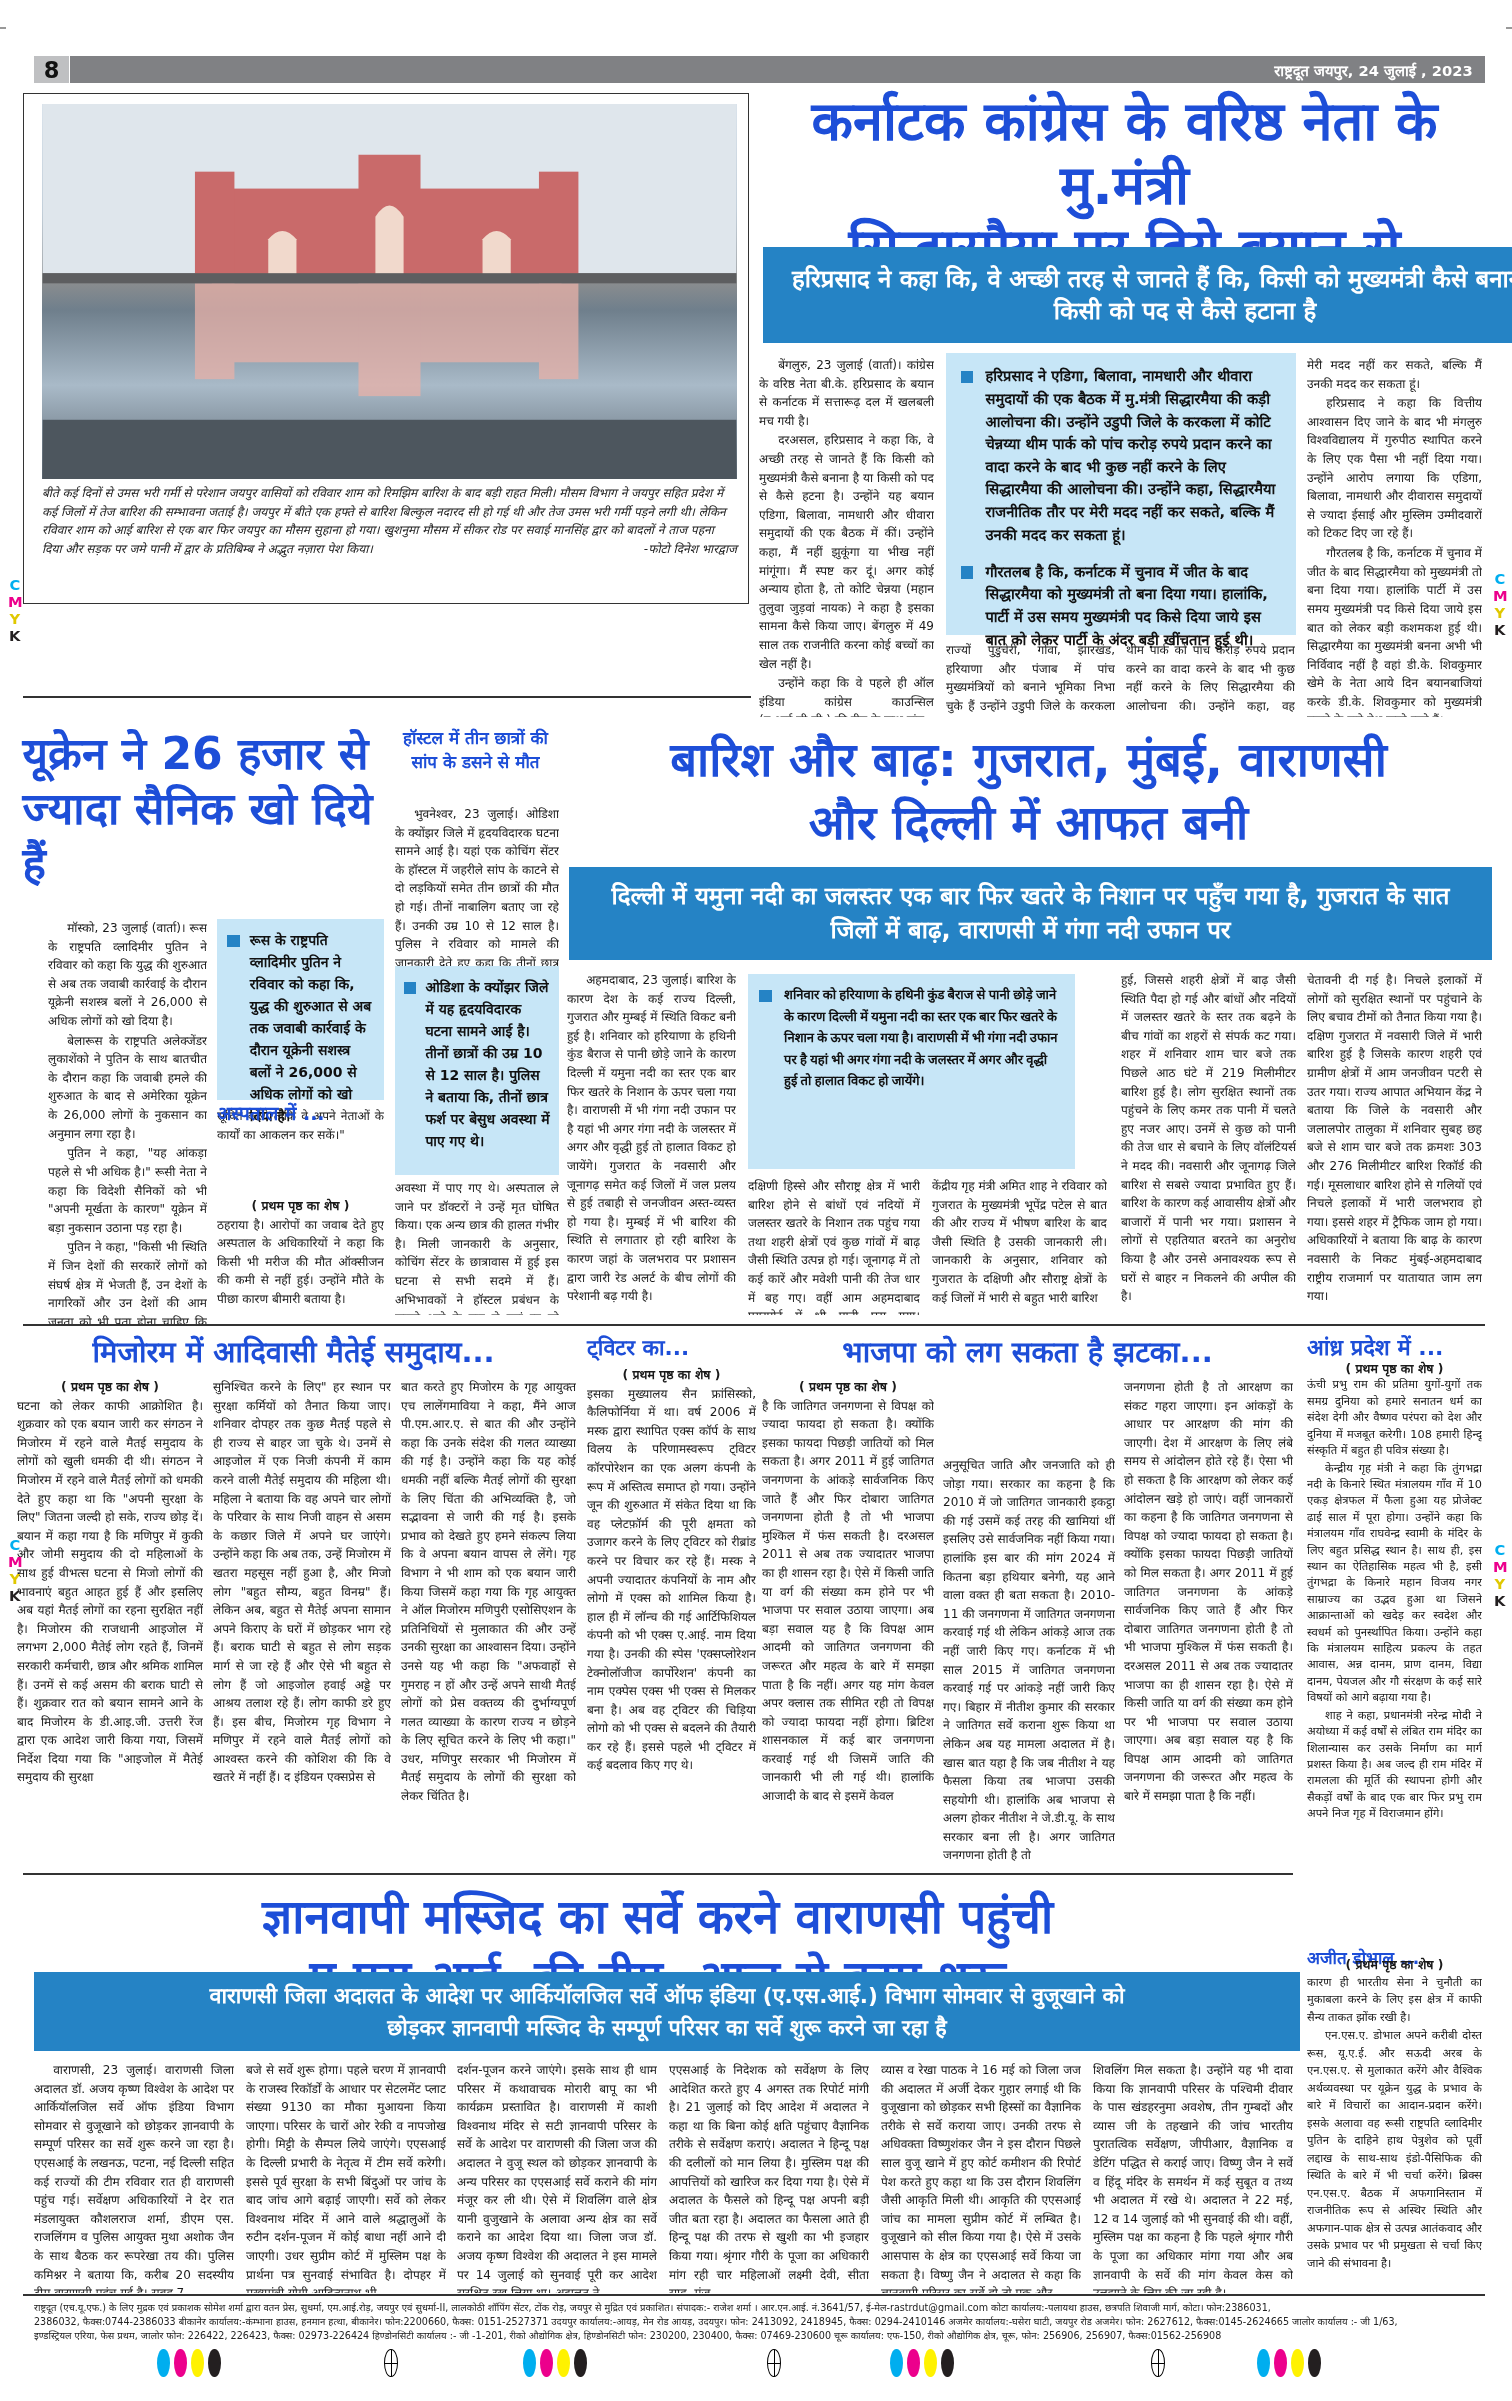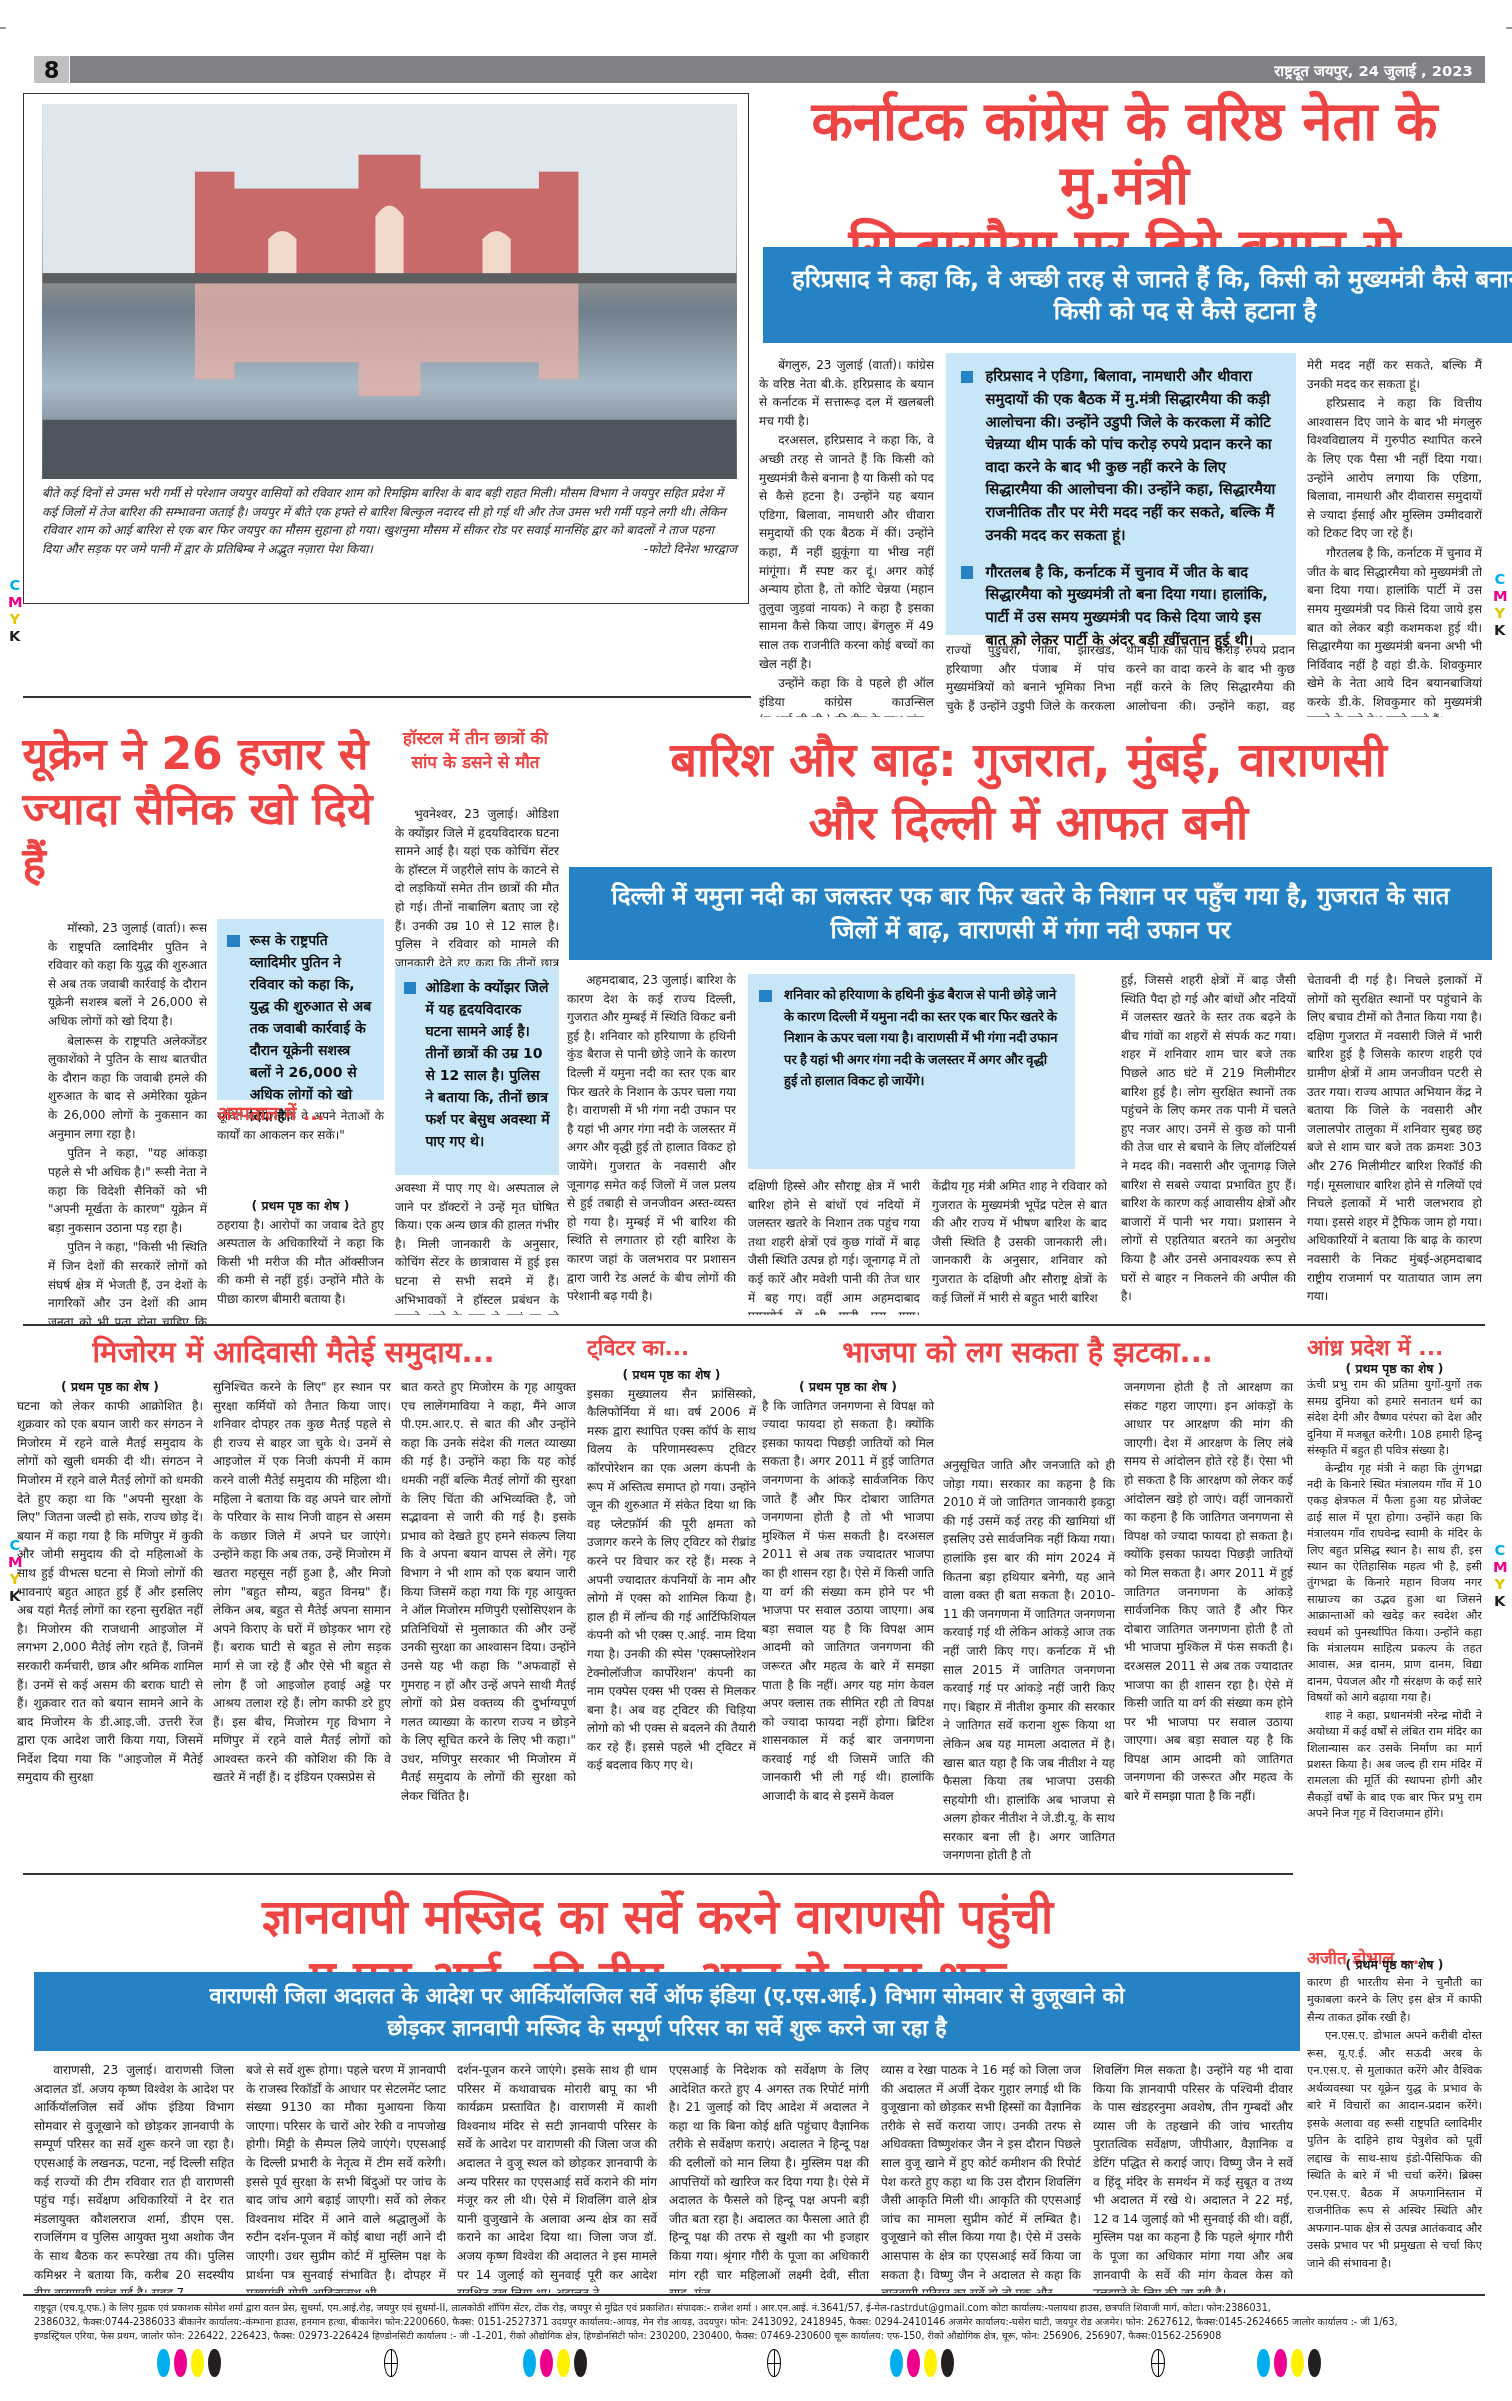--- a/index.html
+++ b/index.html
@@ -3,21 +3,21 @@
 <meta charset="utf-8">
 <style>
   * { box-sizing: border-box; margin: 0; padding: 0; }
   html, body { width: 1512px; height: 2401px; background: #fff; overflow: hidden; }
   body { font-family: "DejaVu Sans", sans-serif; color: #111; position: relative; }
   .abs { position: absolute; }
   .col { position: absolute; font-size: 12px; line-height: 18.6px; text-align: justify; color: #1a1a1a; overflow: hidden; }
   .col p { text-indent: 1.6em; margin-bottom: 1.1px; }
   .col p.noind { text-indent: 0; }
   .shesh { text-align: center; font-weight: bold; font-size: 12.4px; }
-  .hl { font-weight: bold; color: #ef4444; line-height: 1.18; }
+  .hl { font-weight: bold; color: #1d4ed8; line-height: 1.18; }
   .blue-band { background: #2583c5; color: #fff; font-weight: bold; text-align: center; display: flex; align-items: center; justify-content: center; }
   .callout { background: #c7e6f7; position: absolute; padding: 12.4px 14.7px; font-weight: bold; color: #111; }
   .callout .item { display: flex; gap: 12.4px; margin-bottom: 14.7px; }
   .callout .sq { width: 12.4px; height: 12.4px; background: #2583c5; flex: none; margin-top: 5.6px; }
   .rule { position: absolute; background: #333; }
   .cmyk { position: absolute; font-weight: bold; font-size: 14.7px; line-height: 17px; text-align: center; width: 13.6px; }
   .reg-dot { width: 12.4px; height: 28px; border-radius: 50%; display: inline-block; margin: 0 2.3px; }
   .cross { width: 13.6px; height: 28px; border: 1.1px solid #000; border-radius: 50%; display: inline-block; position: relative; }
   .cross::after { content: ""; position: absolute; left: 0; right: 0; top: 13px; height: 1.1px; background: #000; }
   .cross::before { content: ""; position: absolute; top: 0; bottom: 0; left: 5.6px; width: 1.1px; background: #000; }

